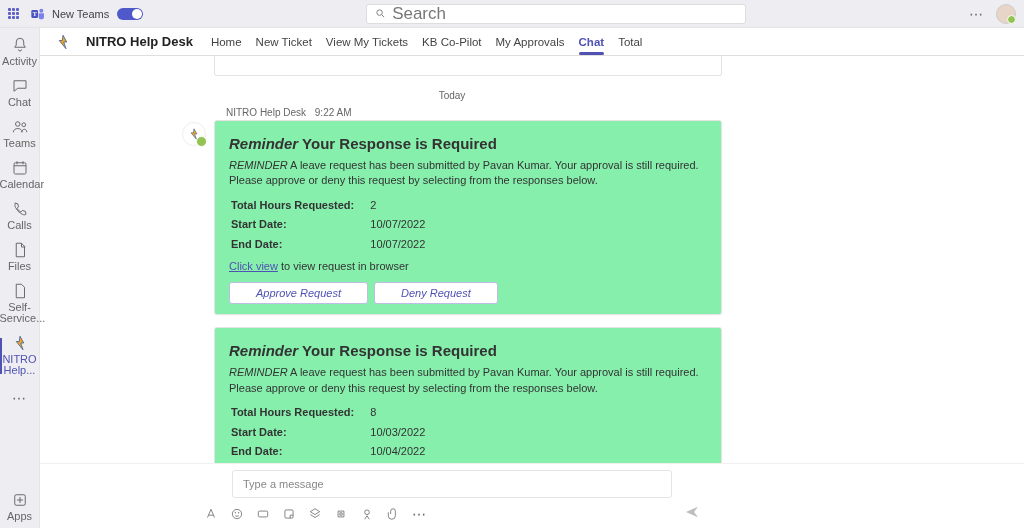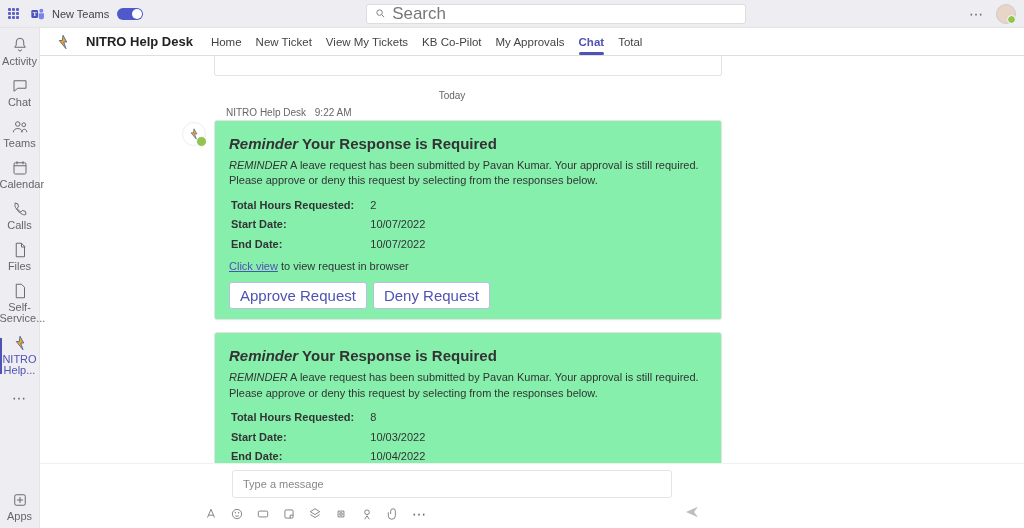--- a/index.html
+++ b/index.html
@@ -51,21 +51,21 @@
   .bot-avatar.ghost{visibility:hidden;}
   .card { flex:1; background:#86efac; border:1px solid #e6e4e3; border-radius:3px; padding:12px 14px 10px; font-size:11px; color:#333; line-height:1.4; box-shadow:0 1px 2px rgba(0,0,0,0.03);}
   .card h3 { font-size:15px; font-weight:700; margin-bottom:4px;}
   .card h3 .lead{font-style:italic;}
   .card .desc .lead{font-style:italic;}
   .card table{margin:6px 0 4px;font-size:11px;}
   .card td{padding:1px 14px 1px 0;}
   .card td.k{font-weight:600;}
   .link{color:#4f52b2;text-decoration:underline;cursor:pointer;}
   .card .actions{margin-top:8px;display:flex;gap:6px;}
-  .pill-btn{border:1px solid #bdbde6;background:#fff;color:#4f52b2;font-size:15px;padding:4px 10px;border-radius:3px;cursor:pointer;}
+  .pill-btn{border:1px solid #bdbde6;background:#fff;color:#4f52b2;font-size:11px;padding:4px 26px;border-radius:3px;cursor:pointer;font-style:italic;}
 
   .prev-card-stub{height:20px;border:1px solid #e6e4e3;border-top:none;border-radius:0 0 3px 3px;background:#fff;}
 
   .composer { border-top:1px solid #f1f0ef; padding:6px 0 4px; display:flex; flex-direction:column; align-items:center;}
   .compose-box{width:440px;border:1px solid #e6e4e3;border-radius:3px;padding:7px 10px;font-size:11px;color:#888;text-align:left;margin-left:-160px;}
   .compose-tools{width:500px;display:flex;align-items:center;gap:12px;padding:6px 2px 0;color:#666;margin-left:-160px;}
   .compose-tools svg{width:14px;height:14px;stroke:#616161;fill:none;stroke-width:1.3px;cursor:pointer;}
   .compose-tools .send{margin-left:auto;}
   .compose-tools .send svg{stroke:none;fill:#bdbdbd;width:16px;height:16px;}
 </style>

